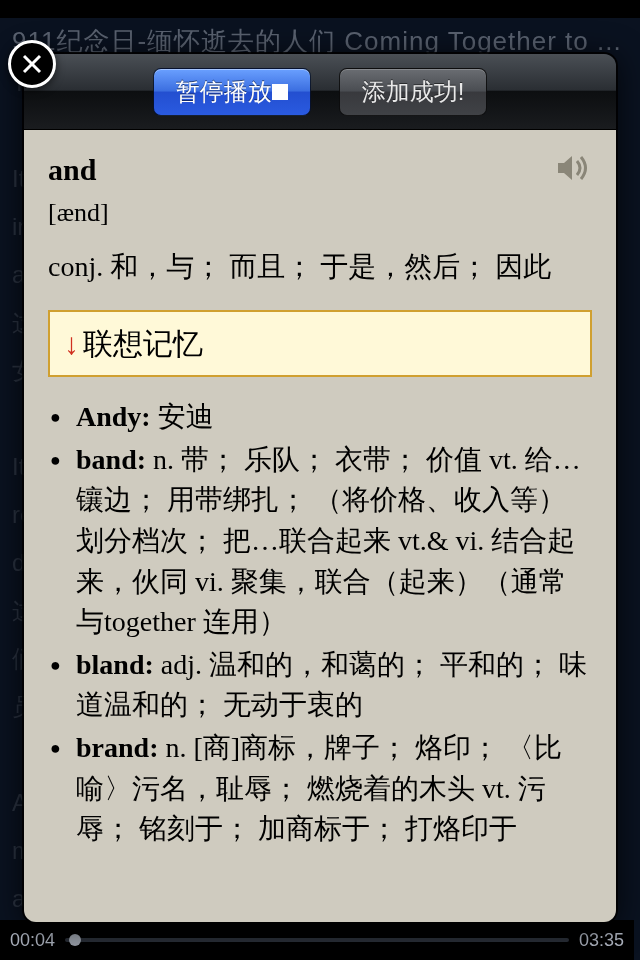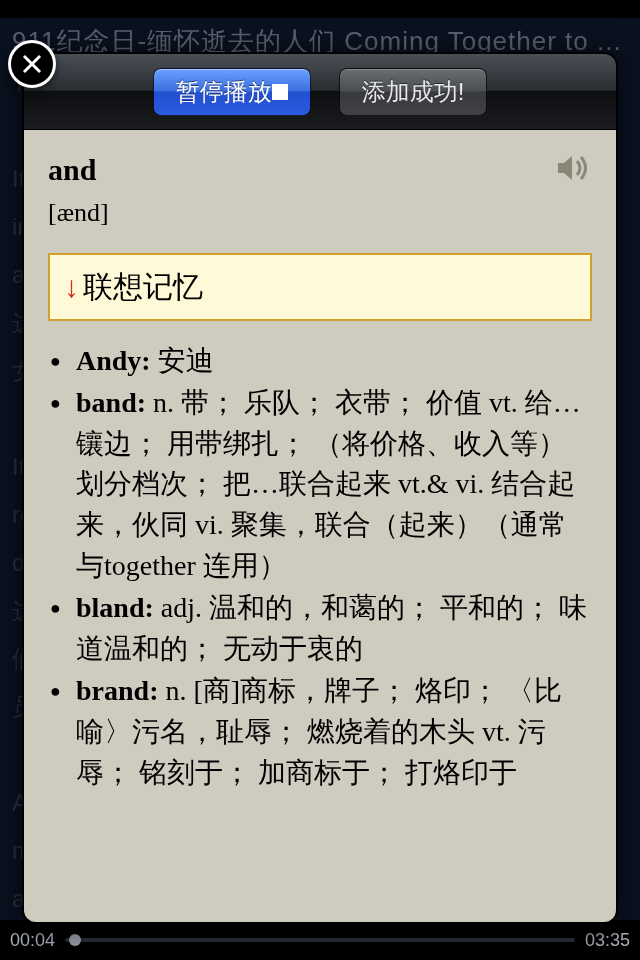--- a/index.html
+++ b/index.html
@@ -5,21 +5,21 @@
 * { margin: 0; padding: 0; box-sizing: border-box; }
 html, body { width: 640px; height: 960px; overflow: hidden; font-family: "Heiti SC", "PingFang SC", sans-serif; }
 body { background: #0a1220; position: relative; }
 
 
 .bg-layer { position: absolute; inset: 0; color: #3a4250; }
 .bg-status { height: 18px; background: #000; }
 .bg-title { font-size: 26px; color: #5a6270; padding: 6px 12px; letter-spacing: 1px; white-space: nowrap; overflow: hidden; }
 .bg-text { padding: 0 12px; font-size: 24px; line-height: 1.5; color: #2a3240; }
 .bg-text p { margin-bottom: 12px; }
-.bg-player { position: absolute; bottom: 0; left: 0; right: 0; height: 40px; background: #000; display: flex; align-items: center; padding: 0 10px; font-size: 18px; color: #aeb4c0; gap: 10px; }
+.bg-player { position: absolute; bottom: 0; left: 0; right: 6px; height: 40px; background: #000; display: flex; align-items: center; padding: 0 10px; font-size: 18px; color: #aeb4c0; gap: 10px; }
 .bg-track { flex: 1; height: 4px; background: #2a2f38; border-radius: 2px; position: relative; }
 .bg-track-dot { position: absolute; left: 2%; top: 50%; width: 12px; height: 12px; background: #9aa0aa; border-radius: 50%; transform: translate(-50%,-50%); }
 
 
 .modal { position: absolute; top: 52px; left: 22px; right: 22px; bottom: 36px; border-radius: 14px; overflow: hidden; box-shadow: 0 4px 30px rgba(0,0,0,0.7); border: 2px solid rgba(0,0,0,0.9); }
 
 
 .close-btn { position: absolute; top: 40px; left: 8px; width: 48px; height: 48px; border-radius: 50%; background: #000; border: 3px solid #fff; display: flex; align-items: center; justify-content: center; z-index: 10; cursor: pointer; box-shadow: 0 2px 8px rgba(0,0,0,0.6); }
 .close-btn svg { width: 24px; height: 24px; stroke: #fff; stroke-width: 3; }
 
@@ -111,20 +111,21 @@
       </div>
       <div class="speaker">
         <svg viewBox="0 0 40 40">
           <path d="M6 15 L12 15 L20 8 L20 32 L12 25 L6 25 Z"></path>
           <path d="M25 13 Q31 20 25 27" fill="none" stroke="#8a8678" stroke-width="3"></path>
           <path d="M29 9 Q38 20 29 31" fill="none" stroke="#8a8678" stroke-width="3"></path>
         </svg>
       </div>
     </div>
 
+    <div class="defn">conj. 和，与；  而且；  于是，然后；  因此</div>
 
     <div class="assoc-box">
       <span class="arrow-down">↓</span>
       <span>联想记忆</span>
     </div>
 
     <div class="rel-list">
       <div class="rel-item"><span class="rw">Andy:</span><span> 安迪</span></div>
       <div class="rel-item"><span class="rw">band:</span><span> n. 带；  乐队；  衣带；  价值 vt. 给…镶边；  用带绑扎；  （将价格、收入等）划分档次；  把…联合起来 vt.&amp; vi. 结合起来，伙同 vi. 聚集，联合（起来）（通常与together 连用）</span></div>
       <div class="rel-item"><span class="rw">bland:</span><span> adj. 温和的，和蔼的；  平和的；  味道温和的；  无动于衷的</span></div>

